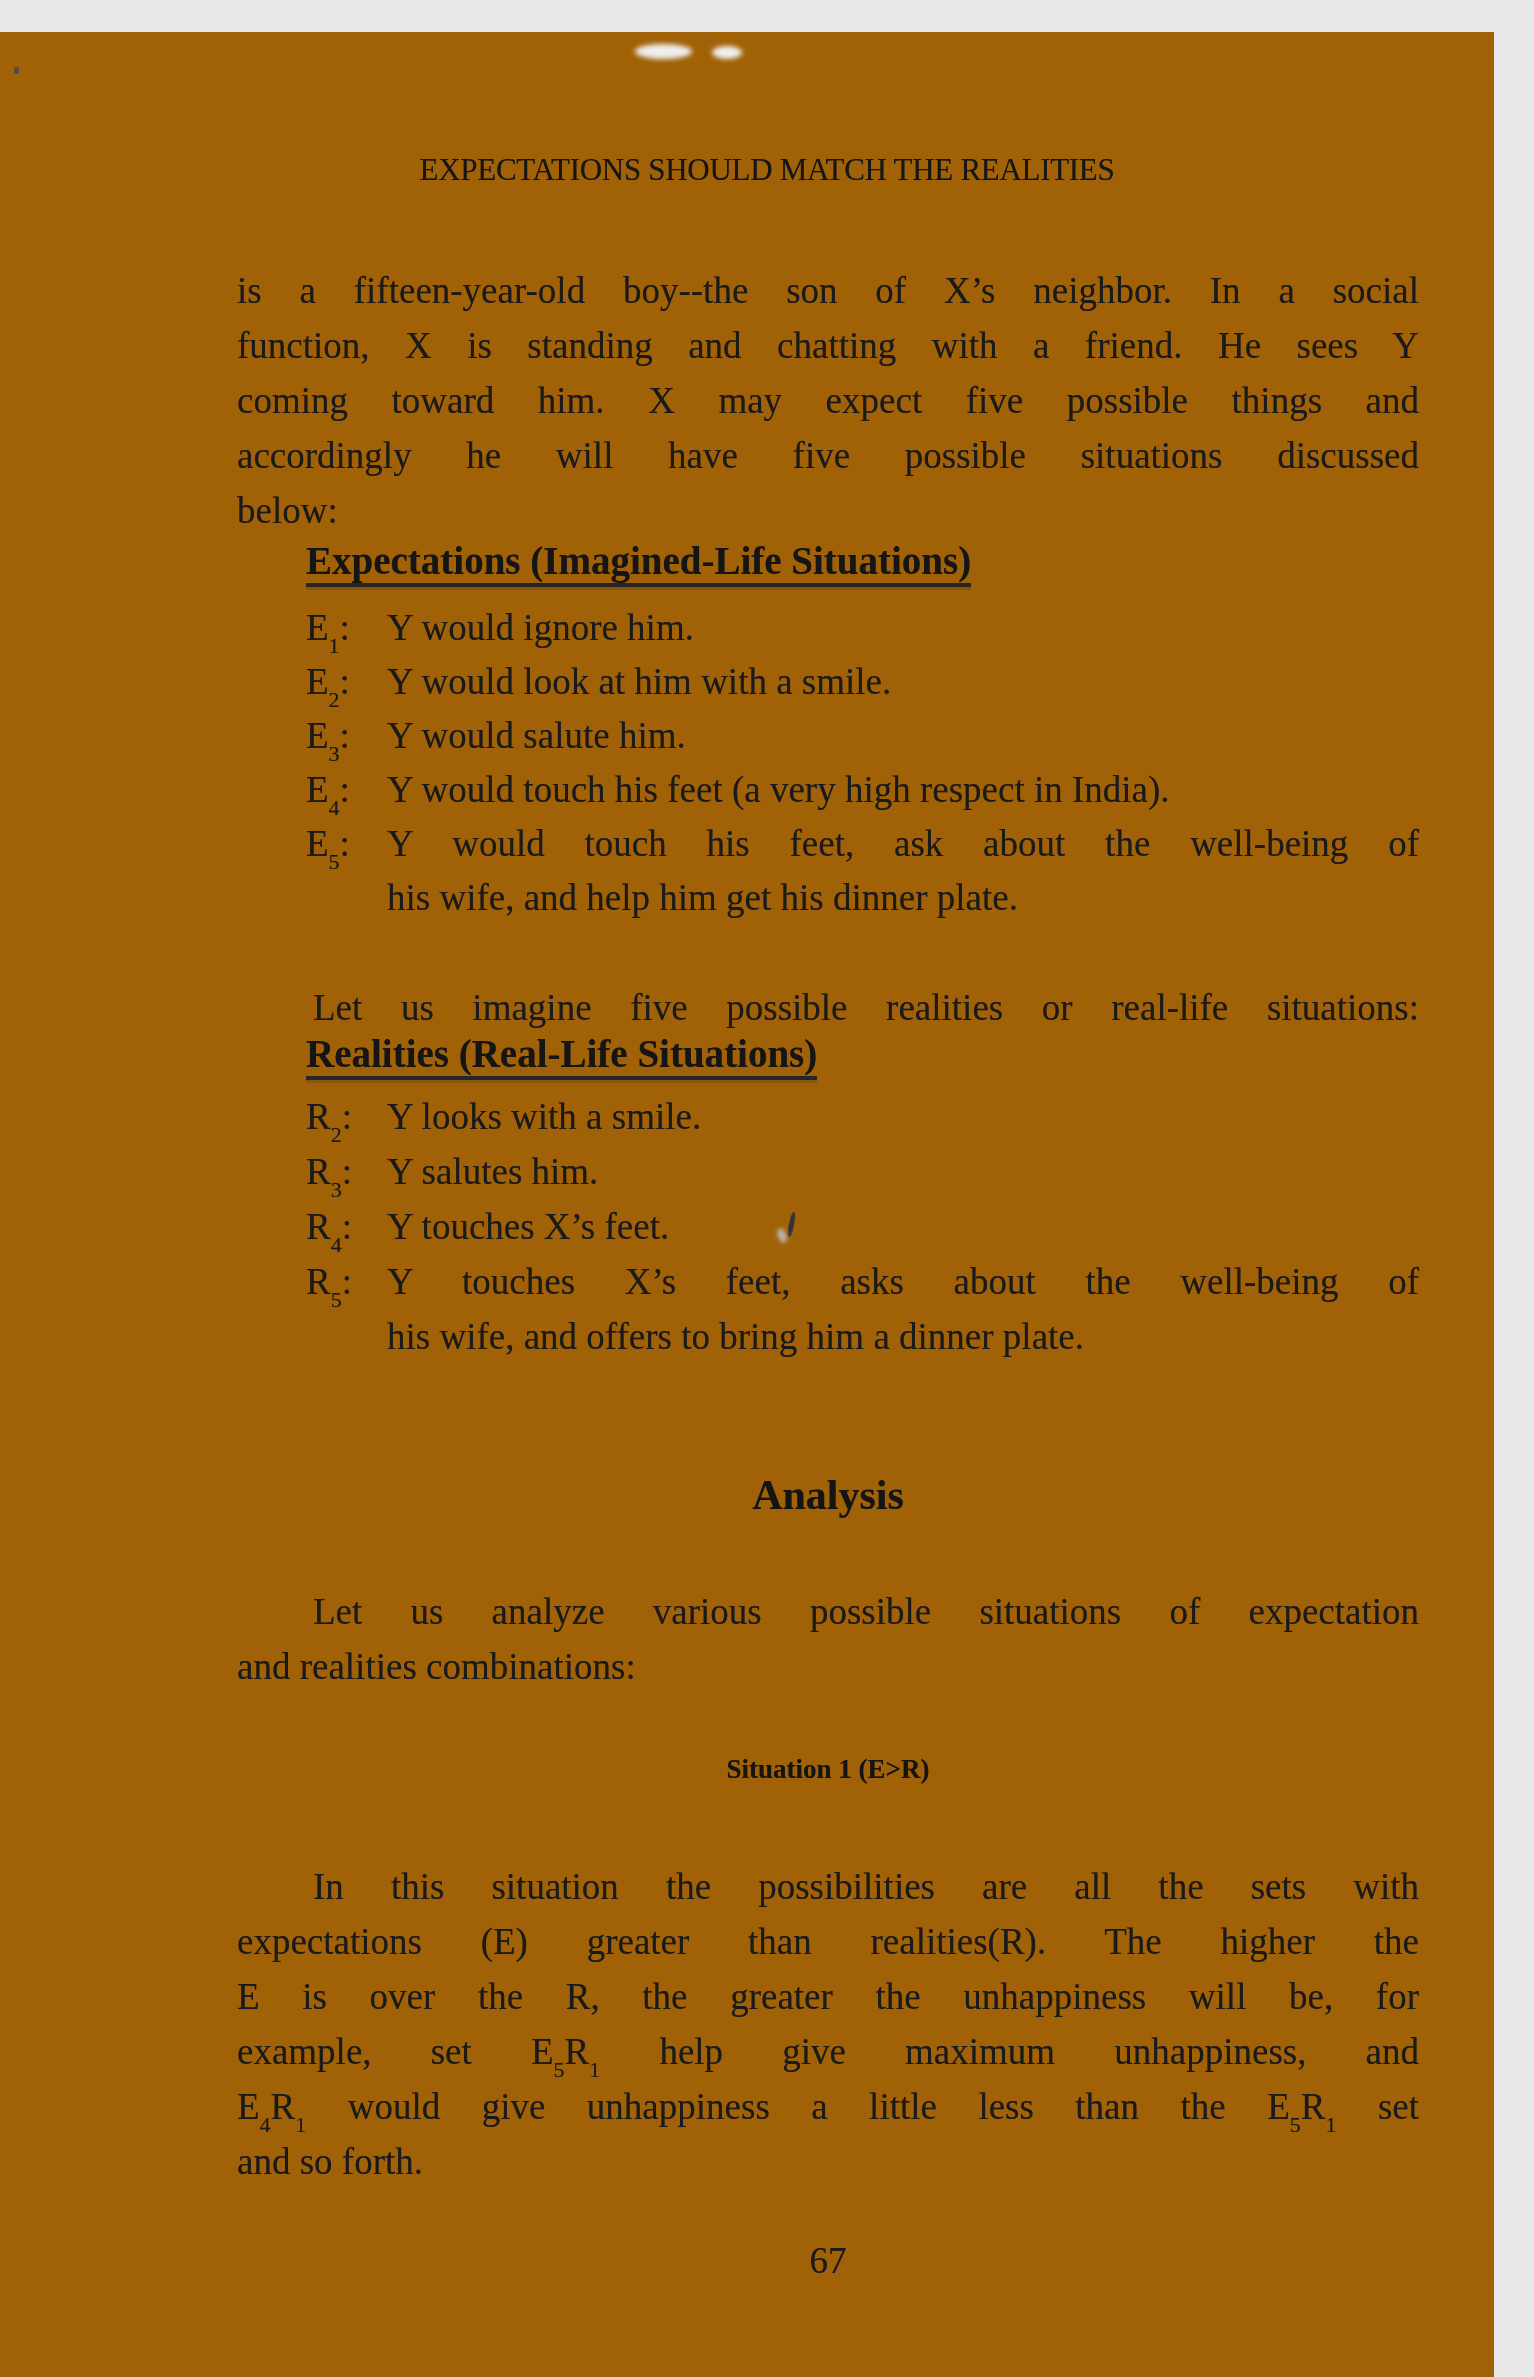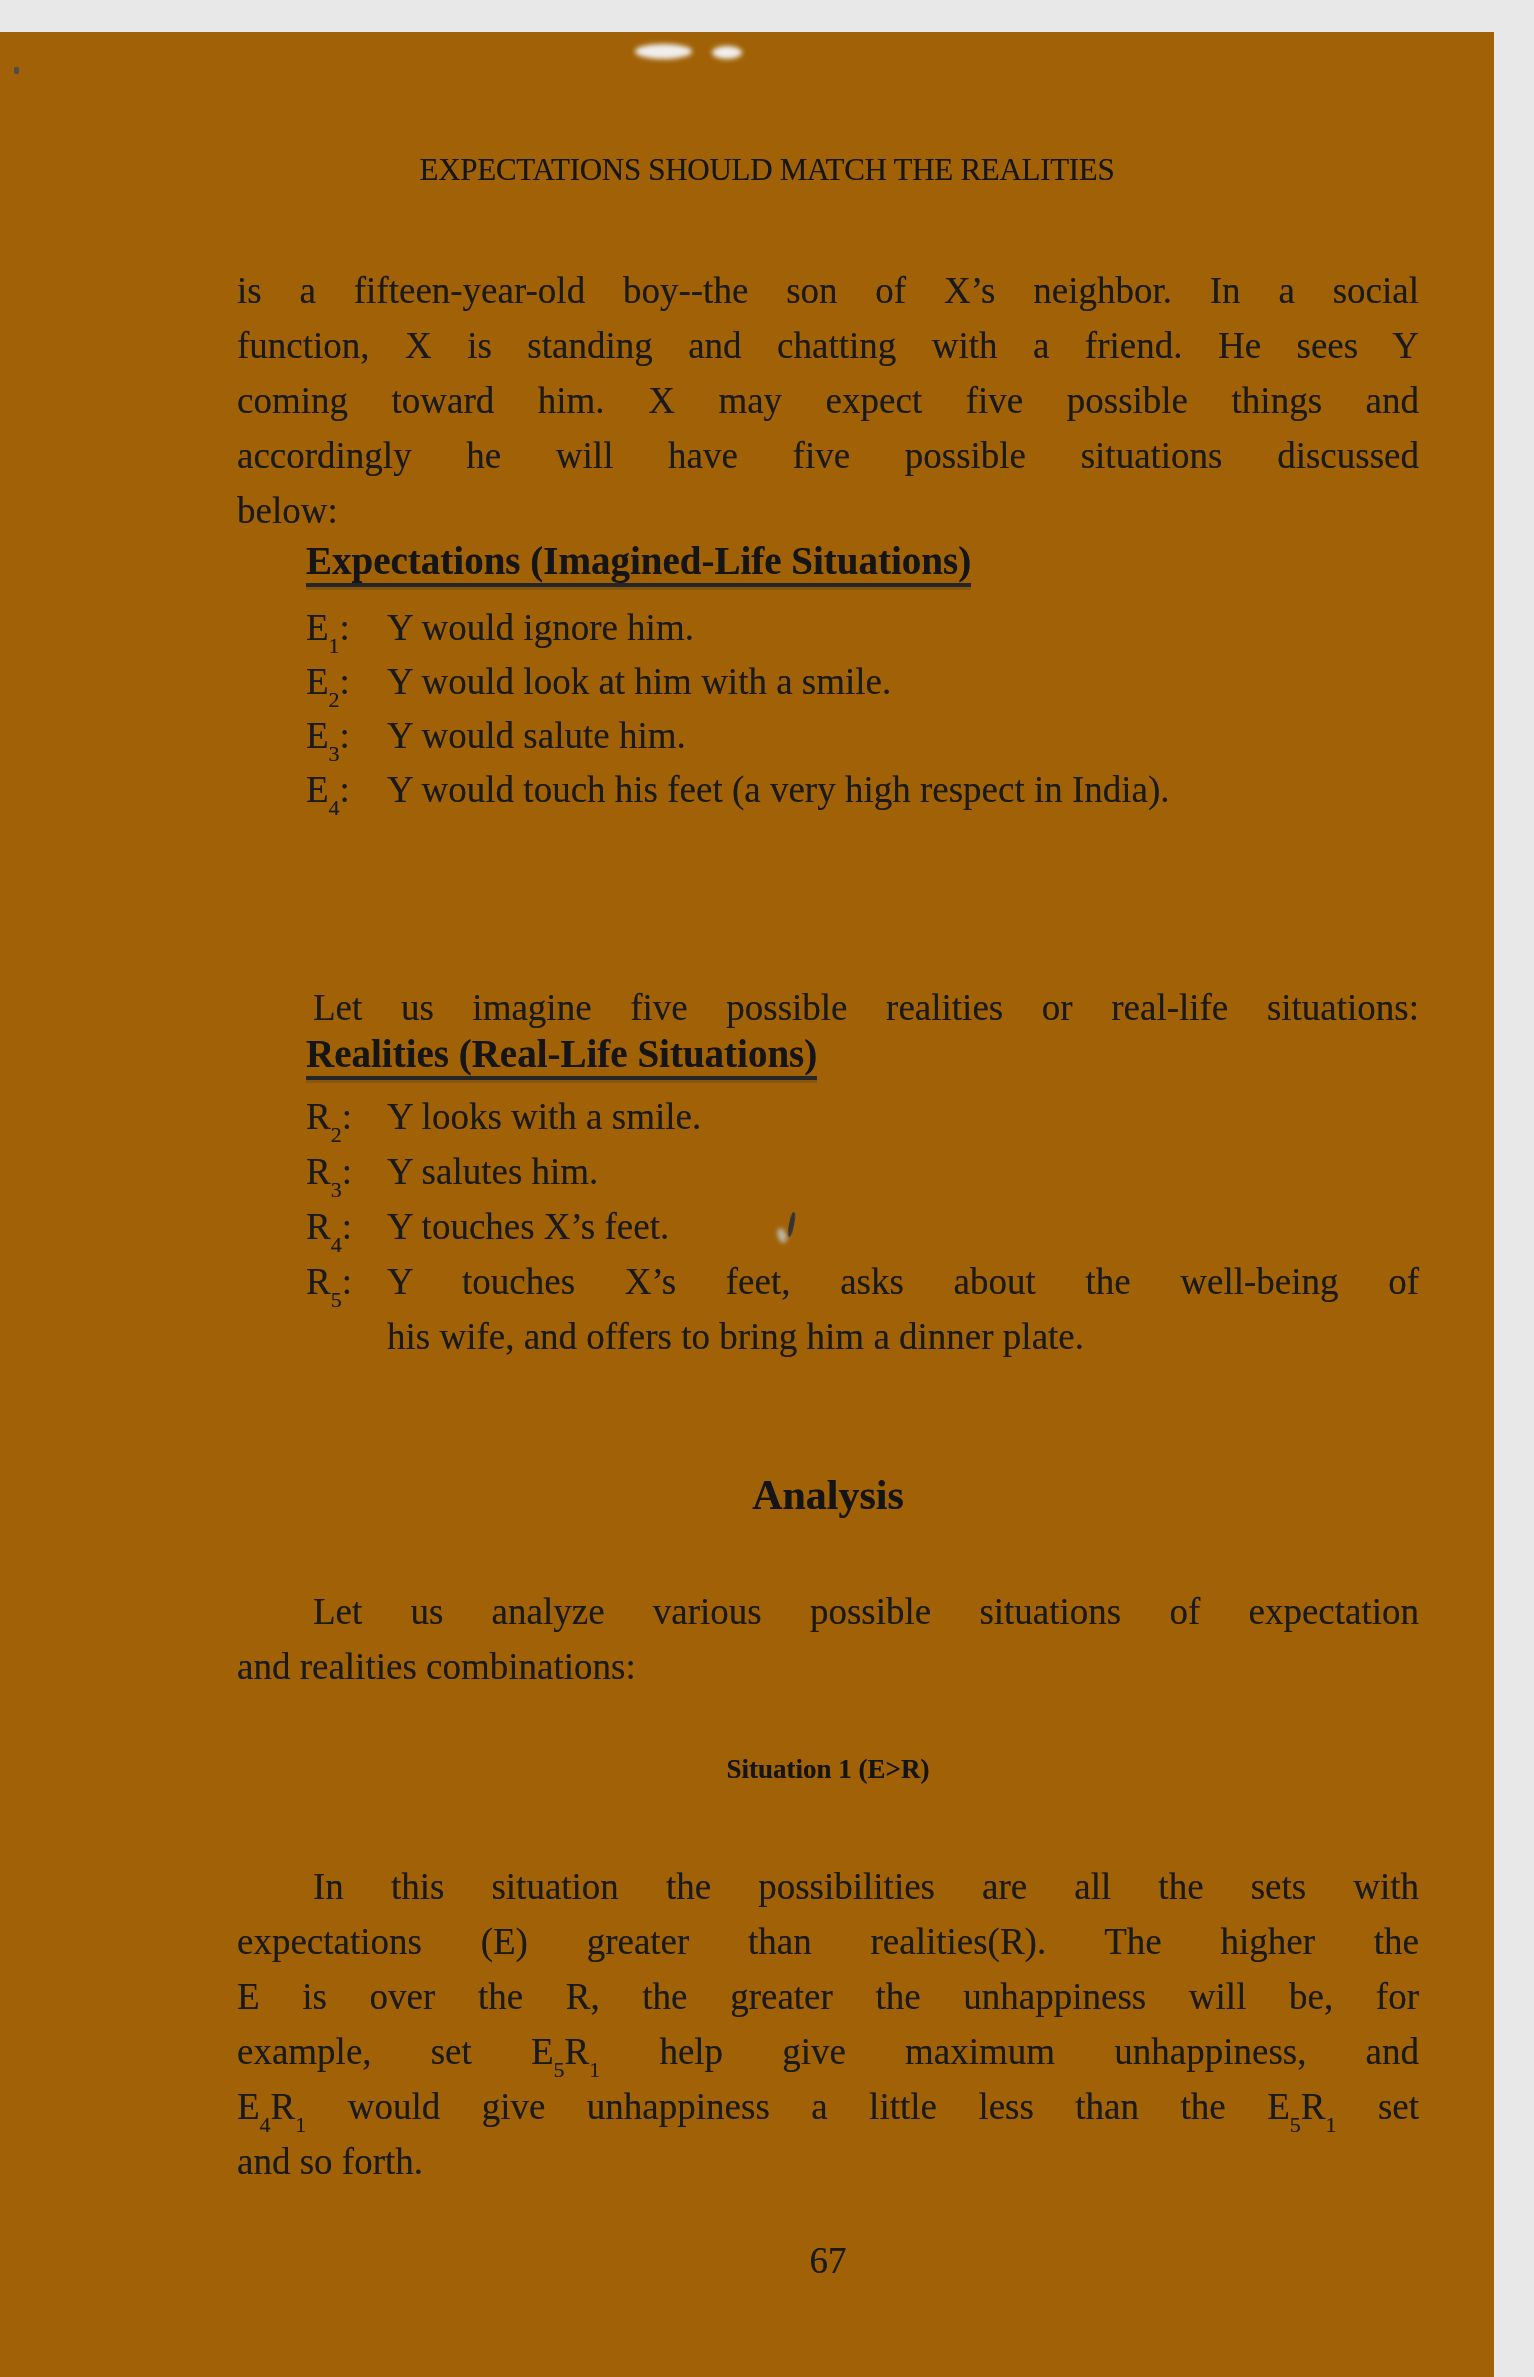--- a/index.html
+++ b/index.html
@@ -86,20 +86,27 @@
       <span class="txt">Y would look at him with a smile.</span>
     </div>
     <div class="li">
       <span class="lbl"><span>E</span><span class="sb">3</span><span>:</span></span>
       <span class="txt">Y would salute him.</span>
     </div>
     <div class="li">
       <span class="lbl"><span>E</span><span class="sb">4</span><span>:</span></span>
       <span class="txt">Y would touch his feet (a very high respect in India).</span>
     </div>
+    <div class="li">
+      <span class="lbl"><span>E</span><span class="sb">5</span><span>:</span></span>
+      <span class="txt">
+        <div class="ln just">Y would touch his feet, ask about the well-being of</div>
+        <div class="ln">his wife, and help him get his dinner plate.</div>
+      </span>
+    </div>
   </div>
 
   <div class="abs para" style="top:948px;">
     <div class="ln just indent">Let us imagine five possible realities or real-life situations:</div>
   </div>
 
   <div class="abs subhead" style="top:1001px;">
     <span class="ul">Realities (Real-Life Situations)</span>
   </div>
 

